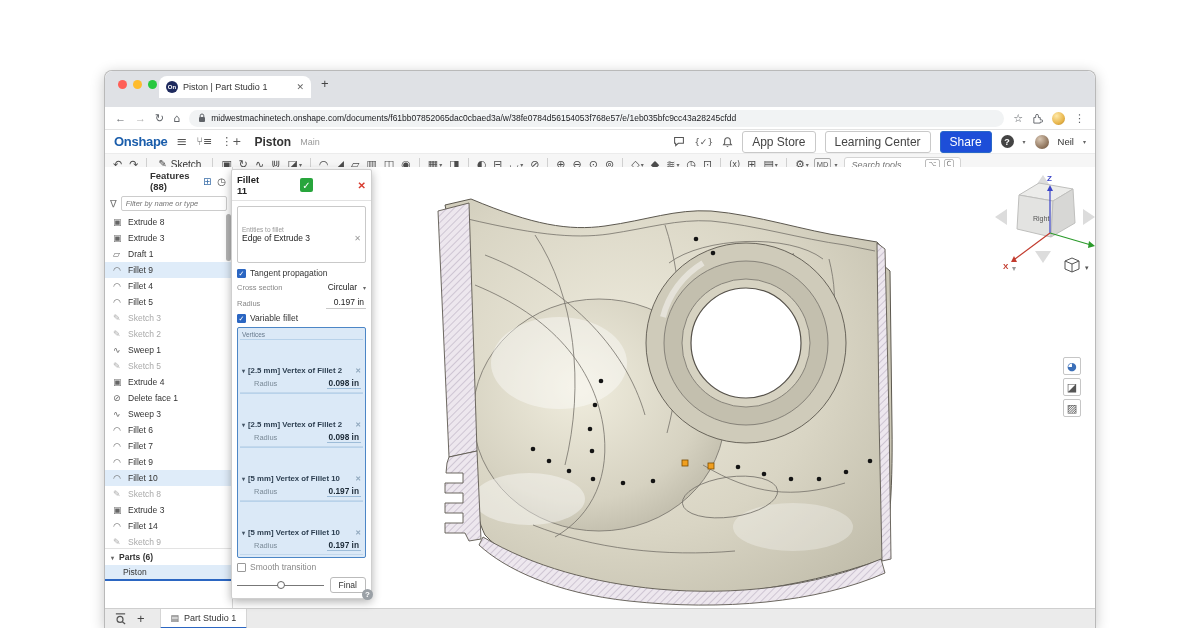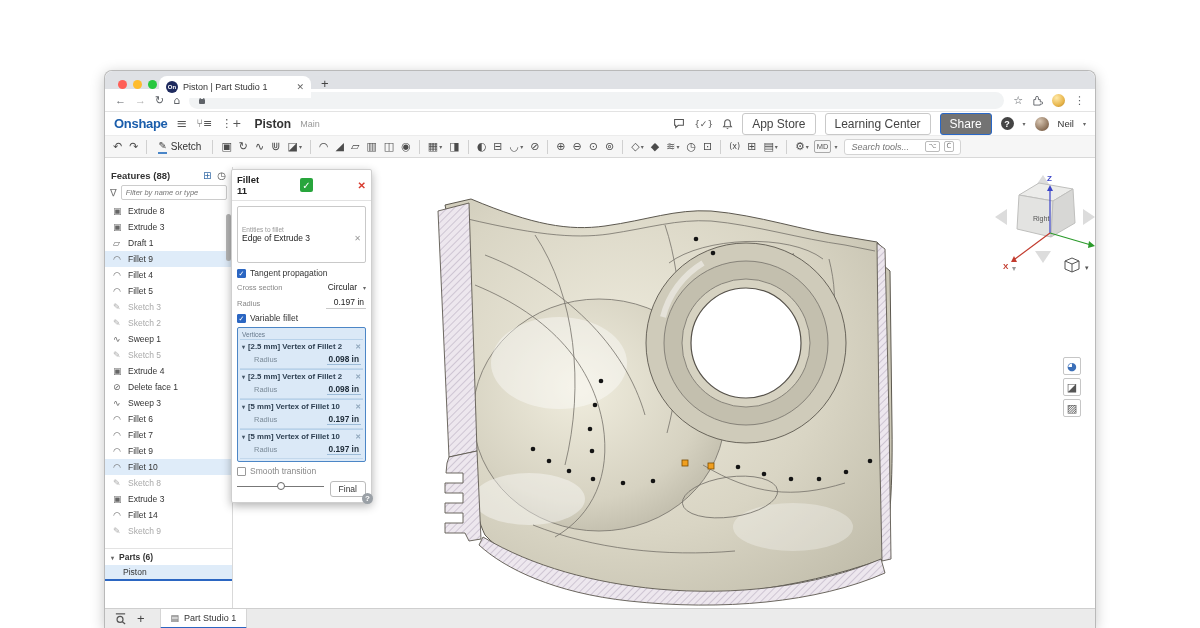--- a/index.html
+++ b/index.html
@@ -3,21 +3,21 @@
 <meta charset="utf-8">
 <style>
   * { margin:0; padding:0; box-sizing:border-box; }
   html,body { width:1200px; height:628px; background:#fff; overflow:hidden;
     font-family:"Liberation Sans", sans-serif; }
   .window { position:absolute; left:104px; top:70px; width:992px; height:558px;
     background:#fff; border:1px solid #b9b9b9; border-bottom:none;
     border-radius:8px 8px 0 0; box-shadow:0 3px 14px rgba(0,0,0,.22); }
 
   
-  .tabstrip { position:relative; height:18px; background:#dfe1e5; border-radius:8px 8px 0 0; }
+  .tabstrip { position:relative; height:36px; background:#dfe1e5; border-radius:8px 8px 0 0; }
   .lights { position:absolute; left:13px; top:9px; display:flex; gap:6px; }
   .light { width:9px; height:9px; border-radius:50%; }
   .tab { position:absolute; left:54px; top:5px; width:152px; height:22px; background:#fff;
     border-radius:8px 8px 0 0; display:flex; align-items:center; gap:5px; padding:0 7px;
     font-size:9px; color:#333; }
   .favicon { width:12px; height:12px; border-radius:50%; background:#1e2a5e; color:#fff;
     font-size:6px; font-weight:bold; display:flex; align-items:center; justify-content:center; }
   .tabclose { margin-left:auto; color:#666; font-size:9px; }
   .newtab { position:absolute; left:216px; top:5px; font-size:13px; color:#444; }
   .urlrow { height:23px; display:flex; align-items:center; gap:9px; padding:0 10px;
@@ -30,21 +30,21 @@
   
   .osheader { height:24px; display:flex; align-items:center; gap:9px; padding:0 9px;
     background:#fff; border-bottom:1px solid #ececec; }
   .oslogo { color:#1a5dab; font-weight:bold; font-size:13px; letter-spacing:-.3px; }
   .hicon { color:#555; font-size:11px; font-family:"DejaVu Sans",sans-serif; }
   .doctitle { font-size:12px; font-weight:bold; color:#333; margin-left:4px; }
   .wsname { font-size:9px; color:#999; }
   .hdr-right { margin-left:auto; display:flex; align-items:center; gap:9px; }
   .hbtn { border:1px solid #c9c9c9; border-radius:3px; background:#fff; font-size:12px;
     color:#444; padding:3px 9px; }
-  .sharebtn { background:#737373; border:1px solid #2968c8; color:#fff; }
+  .sharebtn { background:#1d4ed8; border:1px solid #2968c8; color:#fff; }
   .helpcirc { width:13px; height:13px; border-radius:50%; background:#444; color:#fff;
     font-size:9px; font-weight:bold; display:flex; align-items:center; justify-content:center; }
   .useravatar { width:14px; height:14px; border-radius:50%;
     background:radial-gradient(circle at 35% 30%, #d8c6b2, #8a6f57 70%, #5a4534); }
   .caret { font-size:6px; color:#666; }
   .username { font-size:9.5px; color:#333; }
 
   
   .toolbar { height:22px; background:#f6f6f6; border-bottom:1px solid #d9d9d9;
     display:flex; align-items:center; gap:3px; padding:0 6px; overflow:hidden; }
@@ -60,21 +60,21 @@
   .searchtools { display:flex; align-items:center; gap:4px; background:#fff;
     border:1px solid #d4d4d4; border-radius:3px; height:16px; padding:0 6px; margin-left:4px; }
   .searchtools input { border:none; outline:none; width:70px; font-size:9px; color:#777;
     font-style:italic; }
   .key { border:1px solid #bbb; border-radius:2px; font-size:7px; color:#777;
     padding:0 2px; line-height:9px; font-family:"DejaVu Sans",sans-serif; }
 
   
   .fpanel { position:absolute; left:0; top:96px; width:128px; bottom:20px; background:#fff;
     border-right:1px solid #d9d9d9; }
-  .fpanel-head { display:flex; align-items:center; padding:3px 6px 1px 6px; }
+  .fpanel-head { display:flex; align-items:center; padding:3px 6px 1px 6px;margin-left:39px; }
   .fpanel-title { font-size:9.5px; font-weight:bold; color:#333; }
   .fpanel-hicons { margin-left:auto; display:flex; gap:6px; font-family:"DejaVu Sans",sans-serif;
     font-size:10px; color:#555; }
   .filterrow { display:flex; align-items:center; gap:4px; padding:3px 5px; }
   .funnel { color:#777; font-family:"DejaVu Sans",sans-serif; font-size:10px; }
   .filterrow input { flex:1; width:80px; border:1px solid #ccc; border-radius:2px;
     font-size:7.5px; font-style:italic; color:#999; padding:2px 4px; outline:none; }
   .flist { position:relative; }
   .frow { display:flex; align-items:center; gap:5px; height:16px; padding:0 4px 0 8px;
     font-size:8.5px; color:#333; }
@@ -110,29 +110,29 @@
   .cb.on { background:#2b66c2; border-color:#2b66c2; }
   .fieldrow { display:flex; align-items:center; margin:4px 0; }
   .fieldrow .lab { color:#888; font-size:7.5px; }
   .fieldrow .val { margin-left:auto; color:#222; font-size:8.5px;
     border-bottom:1px solid #c9c9c9; padding:0 2px 1px 8px; }
   .fieldrow .caret { margin-left:4px; }
   .vertices { border:1px solid #4c86c6; background:#dbe9f7; border-radius:2px; padding:2px; }
   .vertices .lab { font-size:6.5px; color:#67798c; padding:1px 2px; }
   .vblock { border-top:1px solid #b8d2ea; }
   .vhead { display:flex; align-items:center; gap:3px; padding:2px 2px; font-weight:bold;
-    color:#2c3e50; font-size:7.8px; }
+    color:#2c3e50; font-size:7.8px;margin-top:24px; }
   .vhead .chev { font-size:6px; color:#456; }
   .vhead .rm { margin-left:auto; color:#90a8be; font-size:7px; }
   .vradius { display:flex; align-items:center; padding:1px 2px 3px 12px;
     border-bottom:1px solid #c3d8ec; }
   .vradius .lab { color:#7b8b99; font-size:7.5px; }
   .vradius .val { margin-left:auto; color:#1d2b38; font-size:8.3px; font-weight:bold;
     border-bottom:1px solid #9dbcd8; padding:0 2px; }
-  .sliderrow { display:flex; align-items:flex-start; gap:6px; margin-top:5px; }
+  .sliderrow { display:flex; align-items:center; gap:6px; margin-top:5px; }
   .slider { position:relative; flex:1; height:10px; }
   .slider .track { position:absolute; left:0; right:0; top:5px; height:1px; background:#777; }
   .slider .knob { position:absolute; left:46%; top:1px; width:8px; height:8px; background:#fff;
     border:1px solid #666; border-radius:50%; }
   .finalbtn { border:1px solid #bbb; border-radius:3px; background:#fff; font-size:8.5px;
     color:#333; padding:2px 8px; }
   .dlg-help { position:absolute; right:-2px; bottom:-2px; width:11px; height:11px;
     border-radius:50%; background:#9aa0a6; color:#fff; font-size:8px; font-weight:bold;
     display:flex; align-items:center; justify-content:center; }
 
@@ -175,20 +175,21 @@
   <div class="urlrow">
     <span>←</span>
     <span style="color:#b0b0b0">→</span>
     <span style="font-family:'DejaVu Sans',sans-serif">↻</span>
     <span style="font-family:'DejaVu Sans',sans-serif">⌂</span>
     <div class="urlpill">
       <svg width="8" height="10" viewBox="0 0 8 10">
         <rect x="1" y="4" width="6" height="5" rx="1" fill="#5f6368"></rect>
         <path d="M2.2 4V2.8a1.8 1.8 0 0 1 3.6 0V4" fill="none" stroke="#5f6368" stroke-width="1"></path>
       </svg>
+      <span>midwestmachinetech.onshape.com/documents/f61bb07852065dac0cbaed3a/w/38fe0784d56154053f768e57/e/1eb035bfc9cc43a28245cfdd</span>
     </div>
     <span style="font-family:'DejaVu Sans',sans-serif">☆</span>
     <svg width="11" height="11" viewBox="0 0 12 12">
       <path d="M2 5h2V3a1.5 1.5 0 0 1 3 0v2h2v2.5h1.5a1.2 1.2 0 0 1 0 2.4H9V11H2z" fill="none" stroke="#5f6368" stroke-width="1"></path>
     </svg>
     <span class="chromeavatar"></span>
     <span>⋮</span>
   </div>
 
   <div class="osheader">

